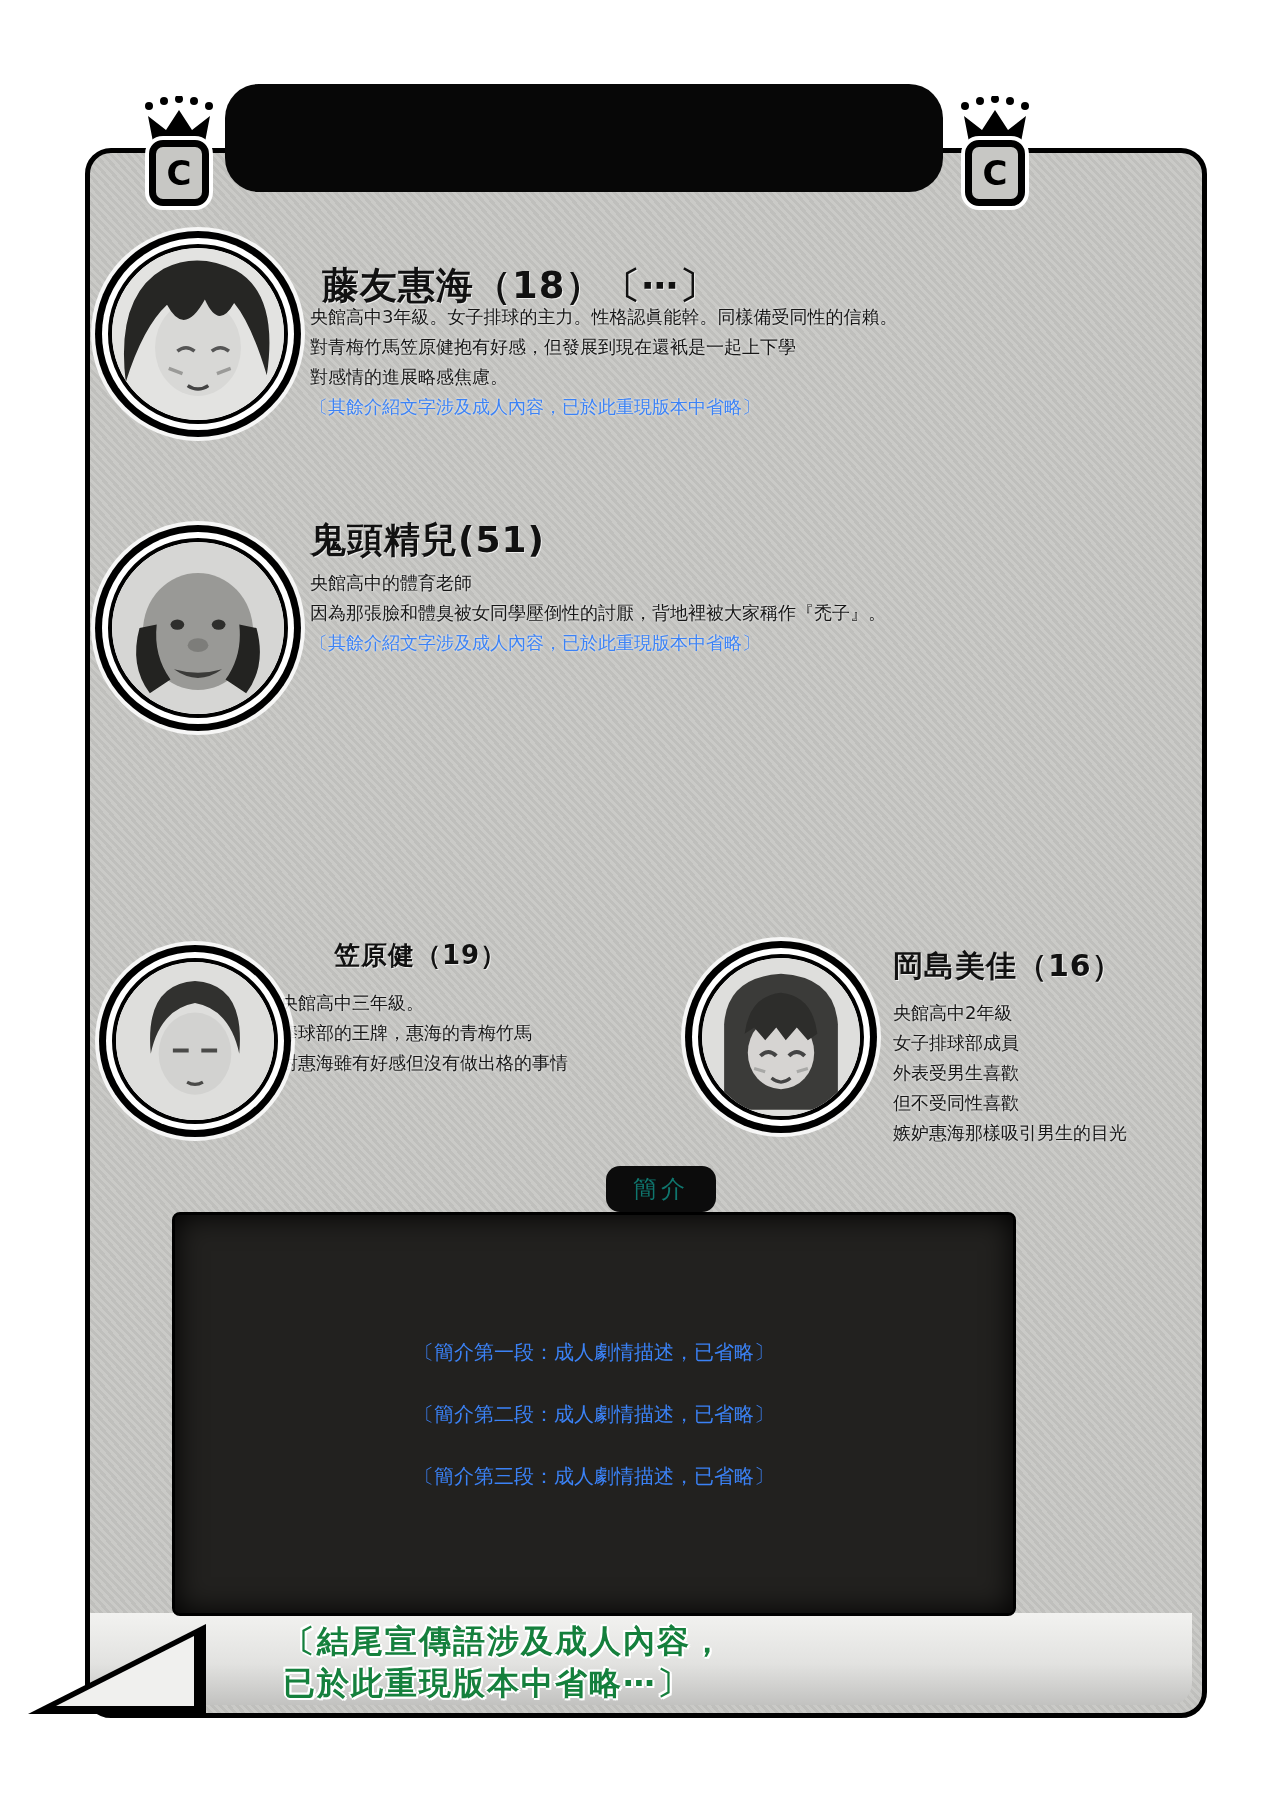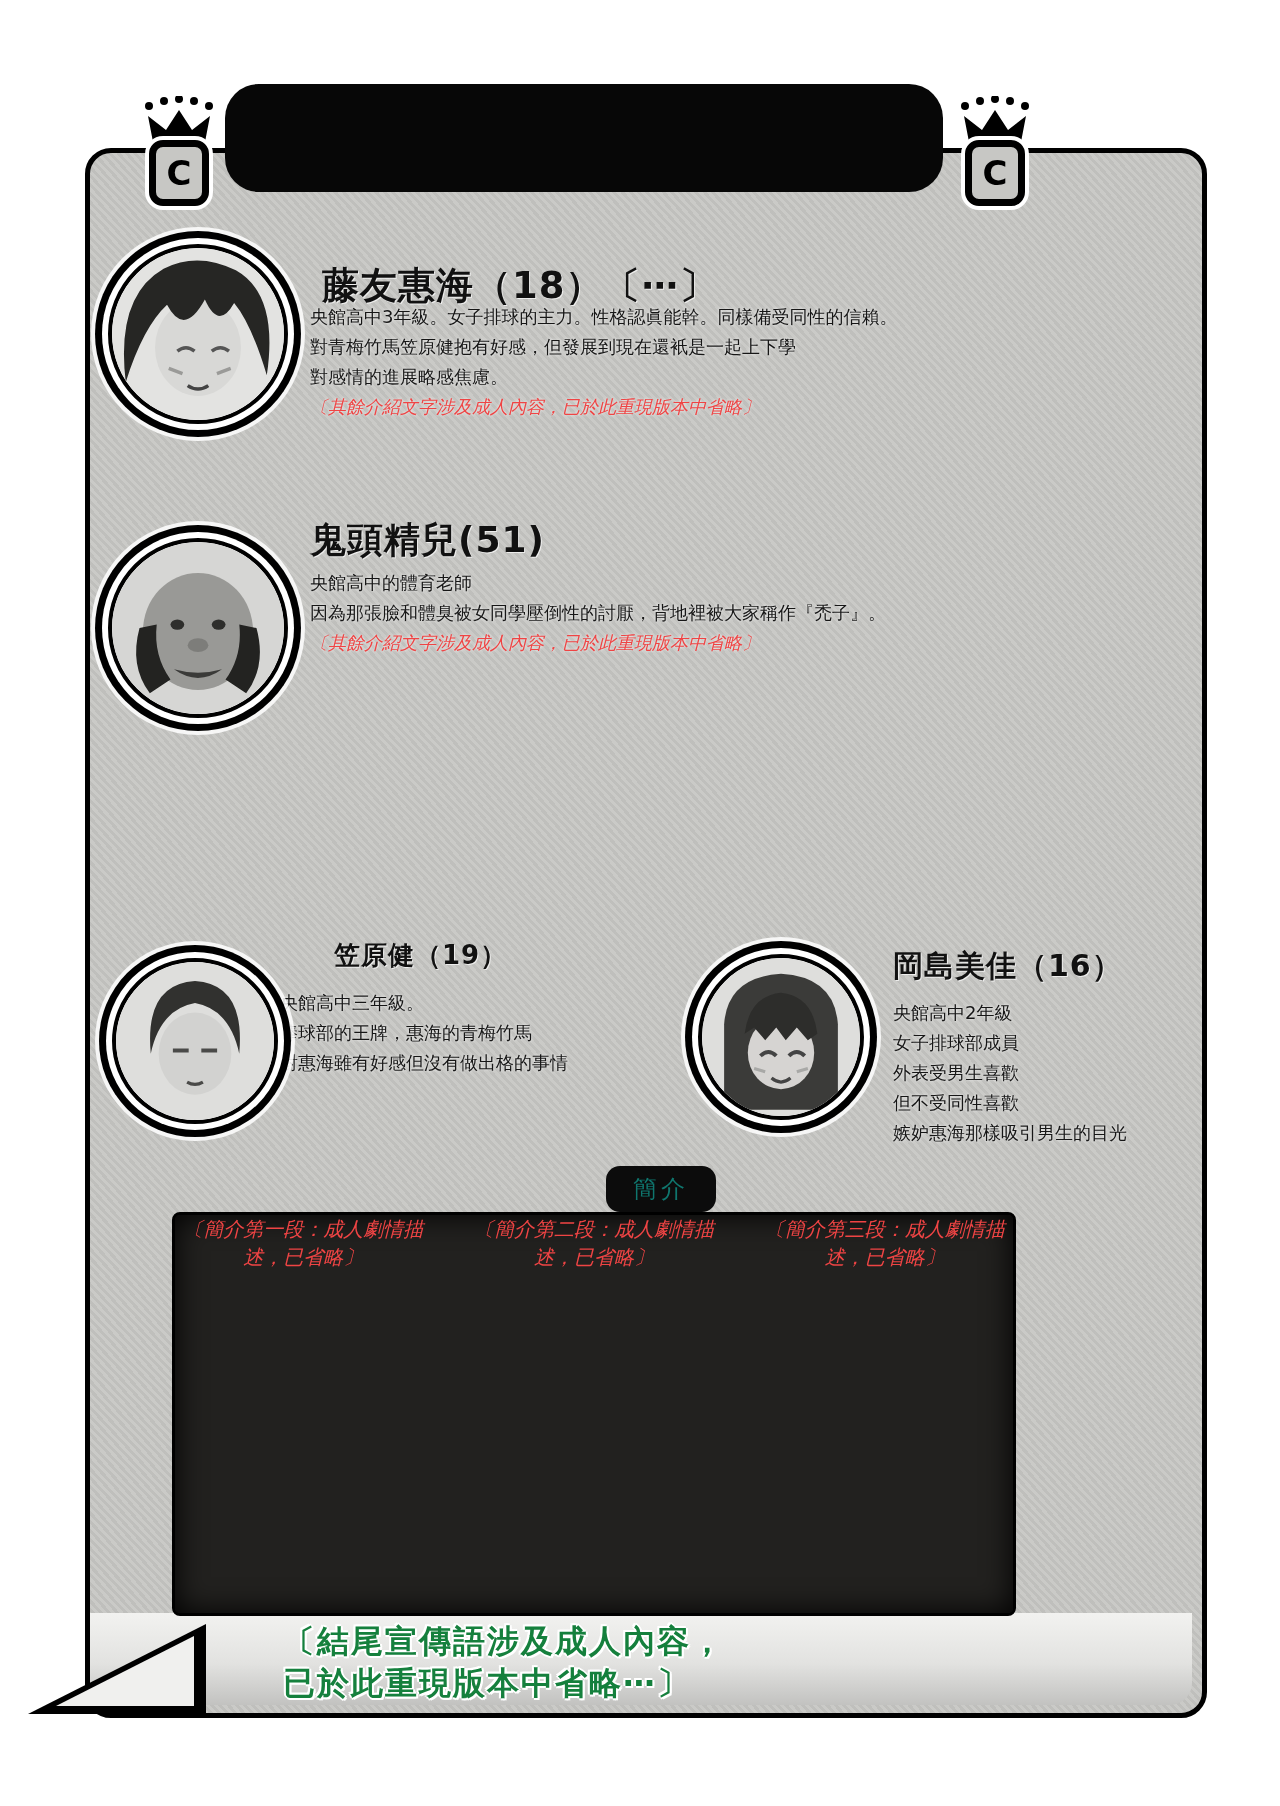--- a/index.html
+++ b/index.html
@@ -51,32 +51,32 @@
   #name-megumi{left:310px;top:261px;font-size:37px;margin-left:12px;}
   #name-kito{left:310px;top:516px;font-size:36px;}
   #name-ken{left:334px;top:938px;font-size:26px;}
   #name-mika{left:893px;top:946px;font-size:30px;}
   .bio{position:absolute;font-size:18px;line-height:30px;color:#161616;z-index:3;
     text-shadow:0 0 3px rgba(255,255,255,.9);}
   #bio-megumi{left:310px;top:302px;width:650px;}
   #bio-kito{left:310px;top:568px;width:660px;}
   #bio-ken{left:280px;top:988px;width:330px;}
   #bio-mika{left:893px;top:998px;width:300px;}
-  .redacted{color:#ef4444;font-style:italic;}
+  .redacted{color:#3b82f6;}
   
   .synopsis-label{
     position:absolute;left:606px;top:1166px;width:110px;height:46px;line-height:46px;
     background:#0c0c0c;border-radius:14px;color:#0f766e;text-align:center;
     font-size:24px;letter-spacing:4px;z-index:6;
   }
   .synopsis-box{
     position:absolute;left:172px;top:1212px;width:838px;height:398px;
     background:#22211f;border:3px solid #000;border-radius:8px;z-index:4;
     color:#e9e9e7;text-align:center;font-size:20px;line-height:28px;
-    display:flex;flex-direction:row;justify-content:center;gap:34px;
+    display:flex;flex-direction:column;justify-content:center;gap:34px;
     box-shadow:inset 0 0 30px #000;
   }
   .synopsis-box p{margin:0;}
   
   .footer-band{
     position:absolute;left:90px;top:1613px;width:1102px;height:92px;
     background:linear-gradient(180deg,#f2f2f0 0%,#e2e2e0 55%,#c2c2c0 100%);
     border-bottom-left-radius:22px;border-bottom-right-radius:22px;z-index:2;
   }
   .footer-text{

